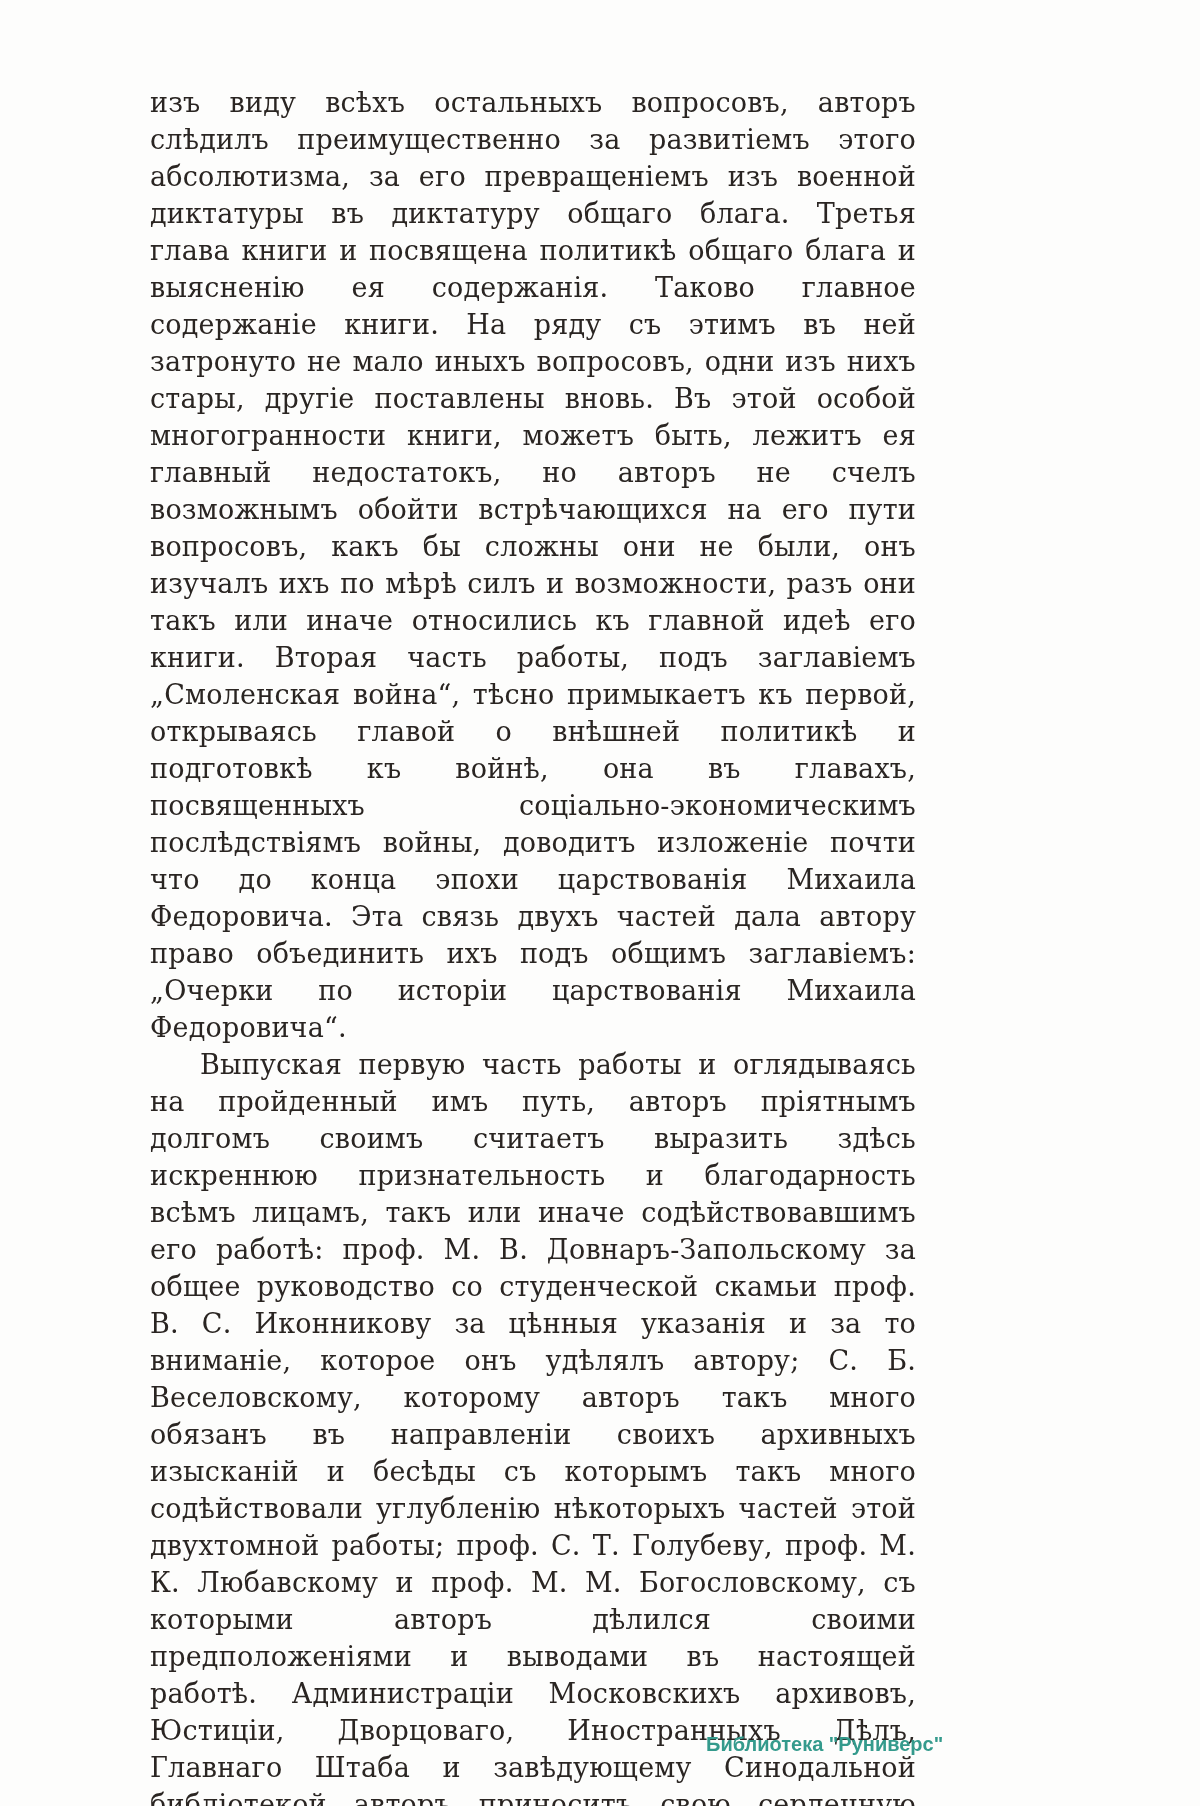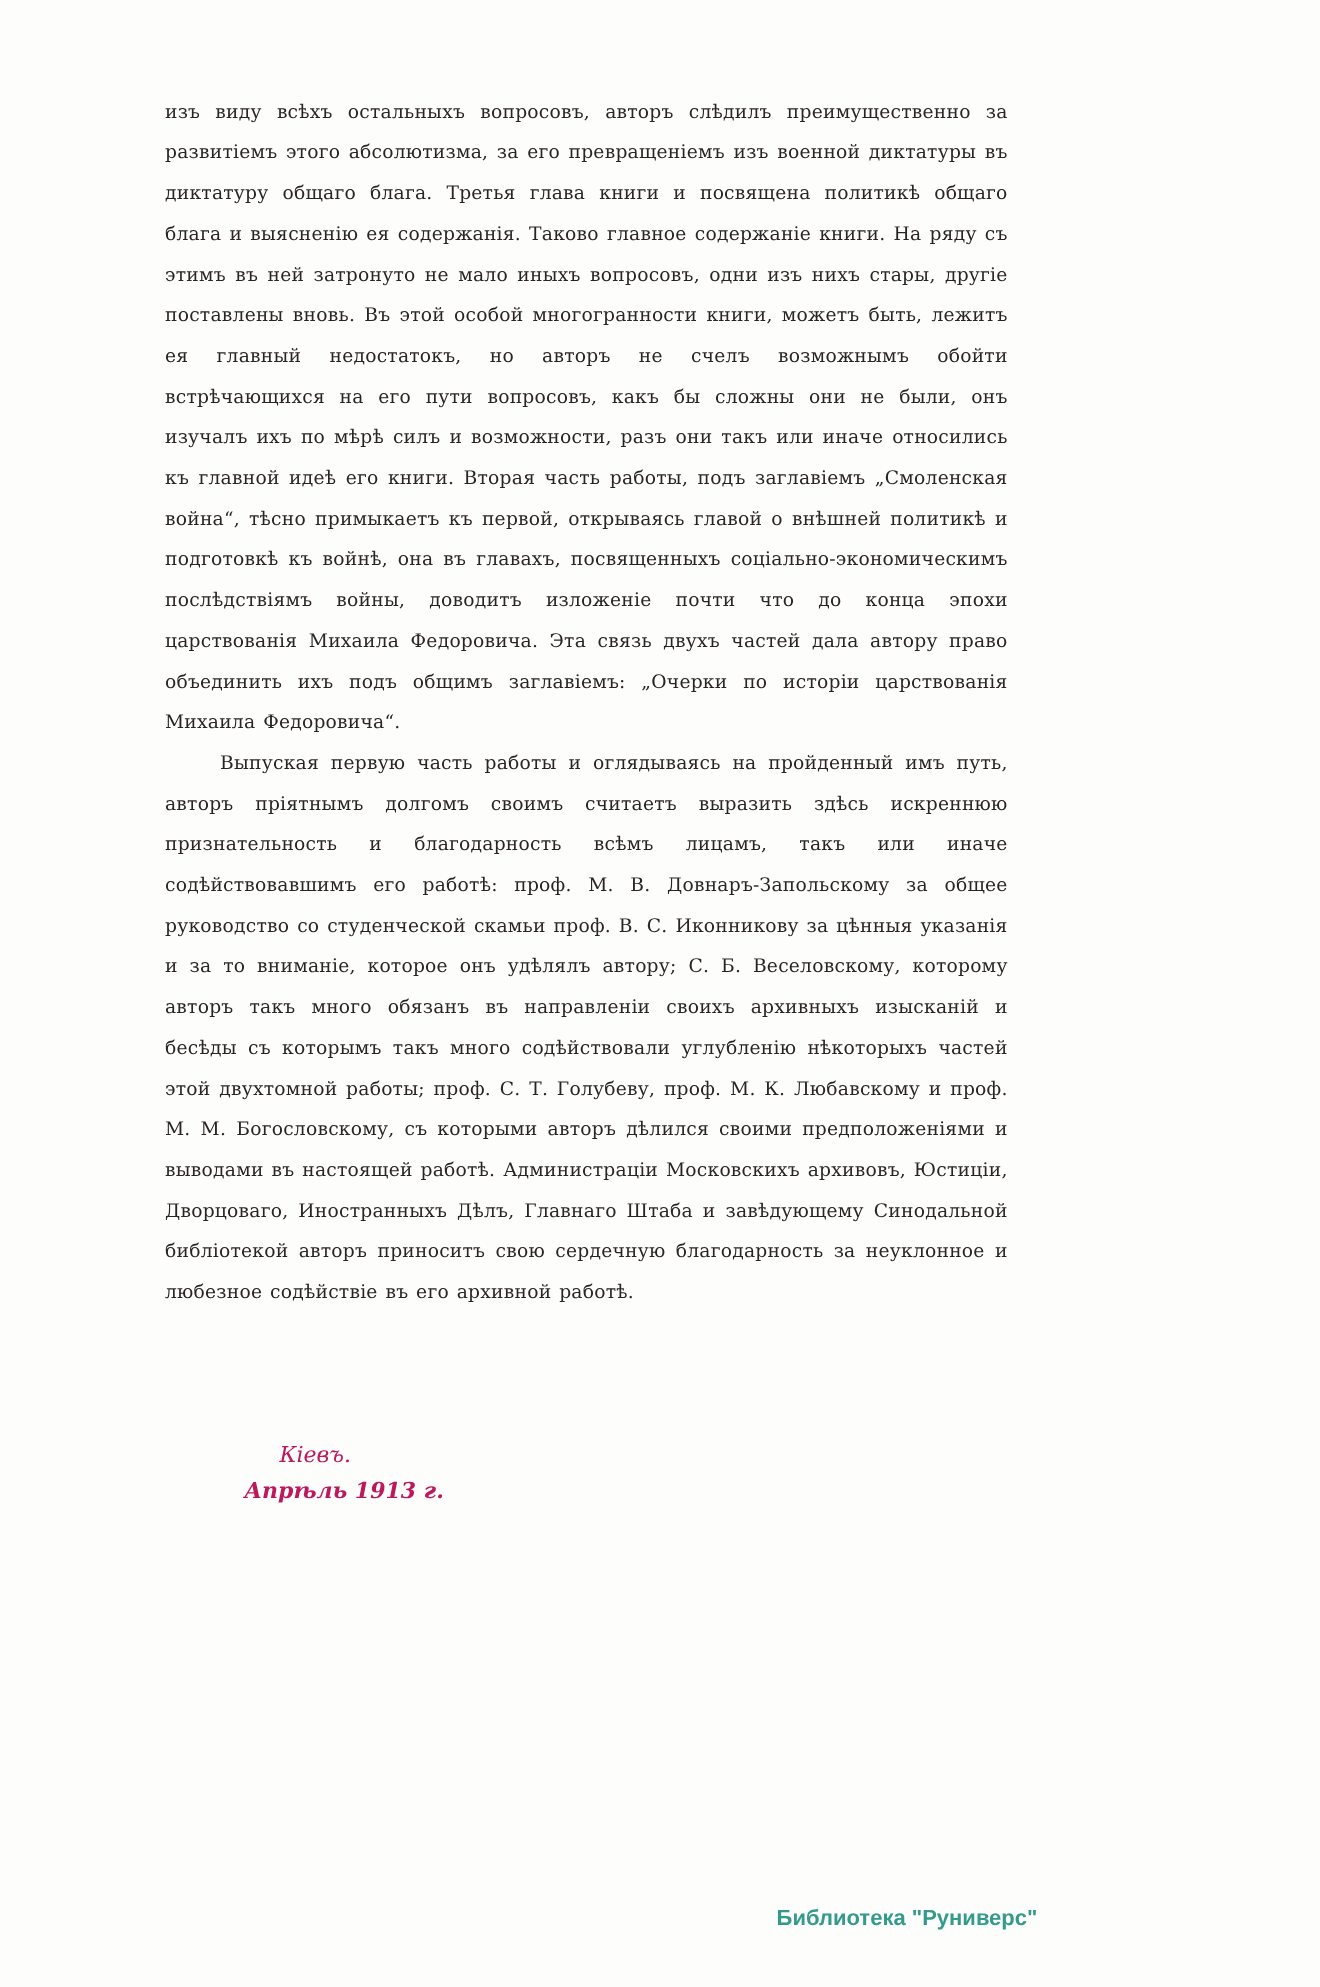--- a/index.html
+++ b/index.html
@@ -20,21 +20,21 @@
   }
   .text-block {
     position: absolute;
     left: 150px;
     top: 84px;
     width: 766px;
     color: #2a2522;
   }
   .para {
     margin: 0;
-    font-size: 17px;
+    font-size: 27px;
     line-height: 37px;
     text-align: justify;
     letter-spacing: 0.2px;
     word-spacing: 1.5px;
   }
   .para-indent {
     text-indent: 50px;
   }
   .signature {
     margin-top: 112px;

